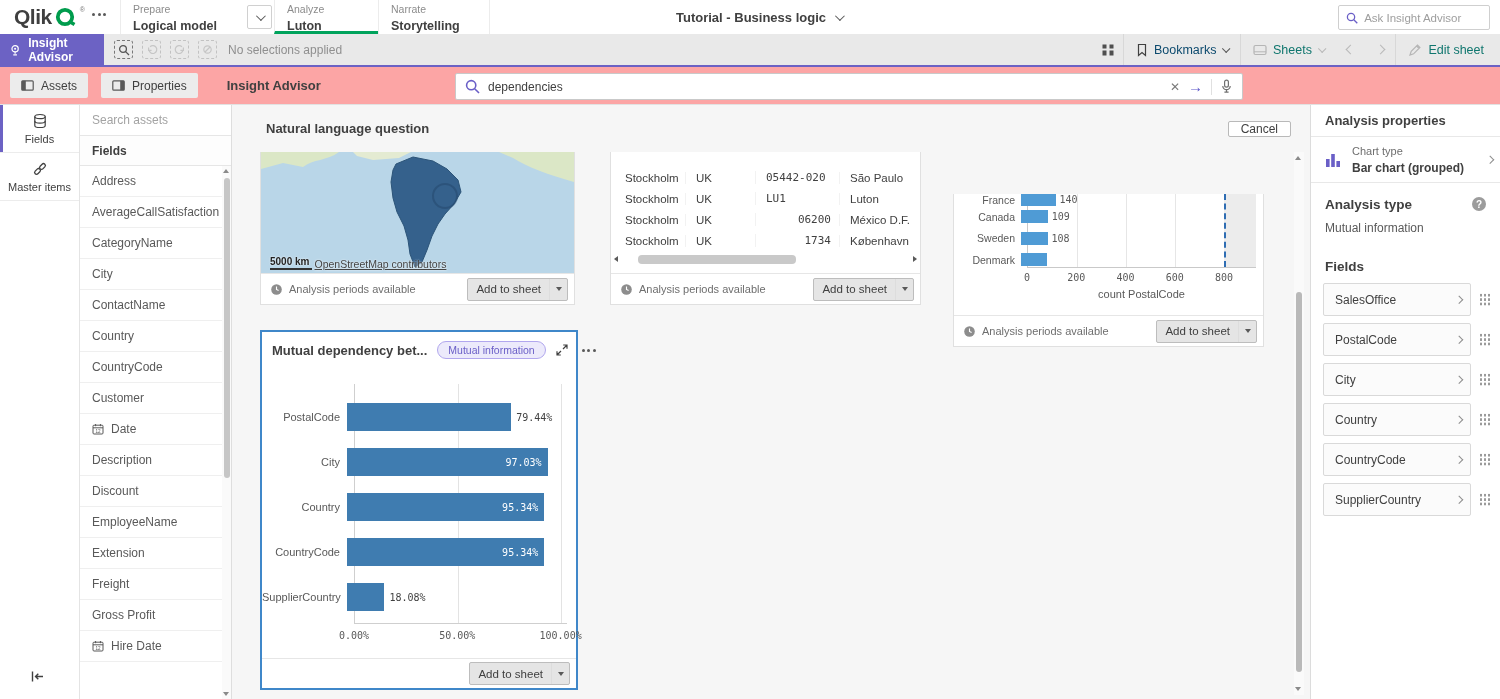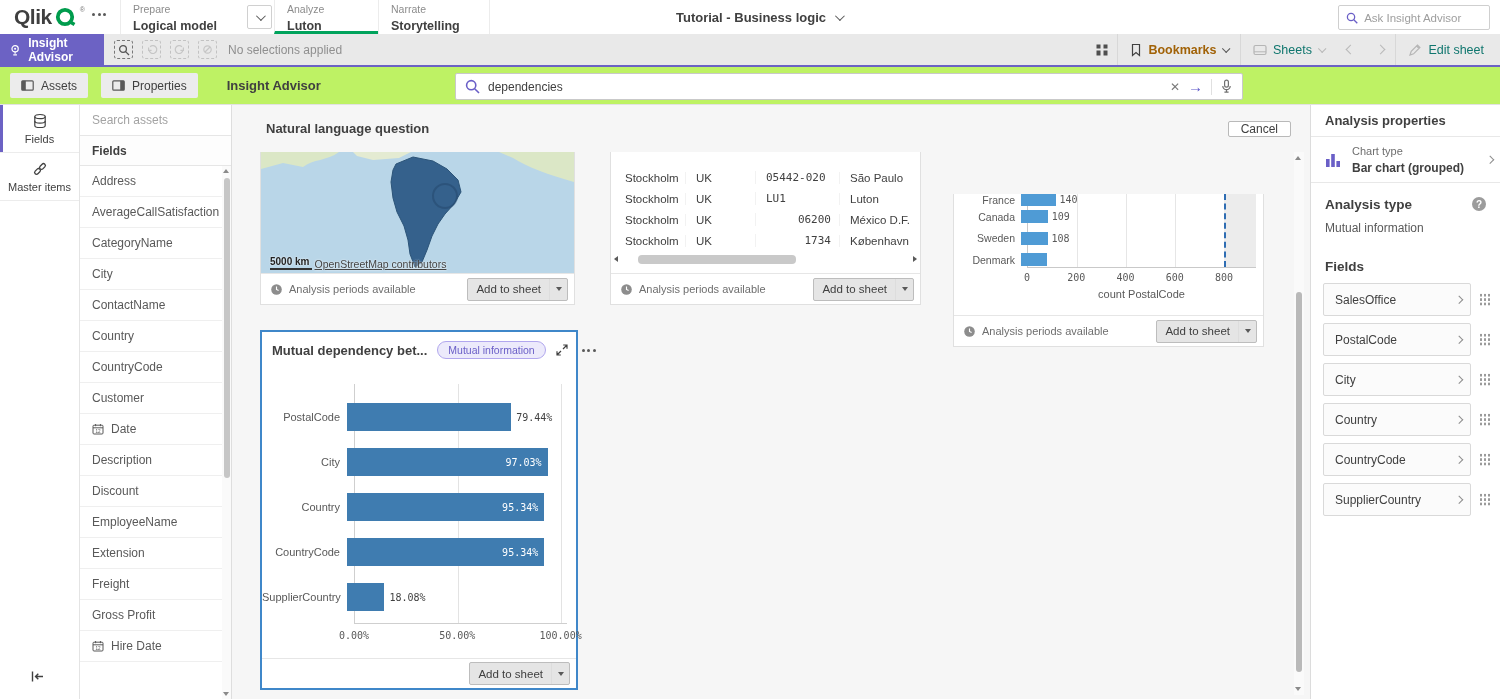--- a/index.html
+++ b/index.html
@@ -48,27 +48,27 @@
             border-bottom:2px solid #6c62c4; display:flex; align-items:center; }
   .ia-btn { width:104px; height:31px; background:#6c62c4; color:#fff; font-size:12px; font-weight:bold;
             display:flex; align-items:center; gap:7px; padding-left:9px; flex:none; }
   .sel-icons { display:flex; align-items:center; gap:9px; margin-left:10px; }
   .selicon { width:19px; height:19px; border:1px dashed #c2c2c2; border-radius:3px; display:flex;
              align-items:center; justify-content:center; background:transparent; }
   .selicon.dark { border-color:#777; }
   .sel-text { margin-left:11px; font-size:12px; color:#8f8f8f; }
   .selbar-right { margin-left:auto; display:flex; align-items:center; height:31px; }
   .tb-btn { display:flex; align-items:center; gap:6px; padding:0 12px; height:31px; font-size:12.5px;
-            font-weight:bold; color:#a16207; }
+            font-weight:normal; color:#0c4a6e; }
   .tb-btn.disabled { color:#0f766e; font-weight:normal; }
   .tb-divider { width:1px; height:31px; background:#d8d8d8; }
   .tb-icon-btn { width:30px; height:31px; display:flex; align-items:center; justify-content:center; }
 
   
-  .subhdr { position:absolute; top:67px; left:0; width:1500px; height:38px; background:#bef264;
+  .subhdr { position:absolute; top:67px; left:0; width:1500px; height:38px; background:#fca5a5;
             border-bottom:1px solid #e2e2e2; display:flex; align-items:center; }
   .panel-btn { height:25px; border-radius:2px; background:#ececec; display:flex; align-items:center;
                gap:7px; padding:0 11px; font-size:12px; color:#404040; margin-left:10px; }
   .panel-btn + .panel-btn { margin-left:13px; }
   .ia-title { margin-left:29px; font-size:13px; font-weight:bold; color:#404040; }
   .big-search { position:absolute; left:455px; top:6px; width:788px; height:27px; border:1px solid #c9c9c9;
                 border-radius:2px; background:#fff; display:flex; align-items:center; padding:0 9px; gap:8px; }
   .big-search input { border:0; outline:0; flex:1; font-size:12px; font-family:inherit; color:#404040; }
   .clear-x { font-size:12px; color:#7a7a7a; }
   .go-arrow { font-size:15px; color:#5a55c8; font-weight:bold; line-height:1; }

